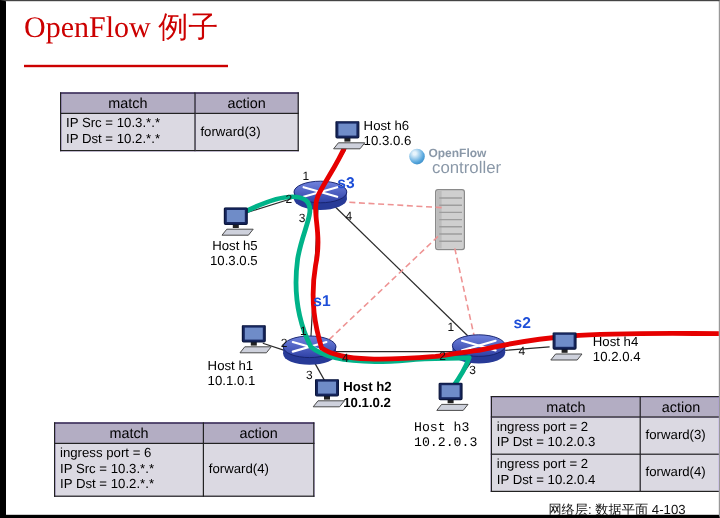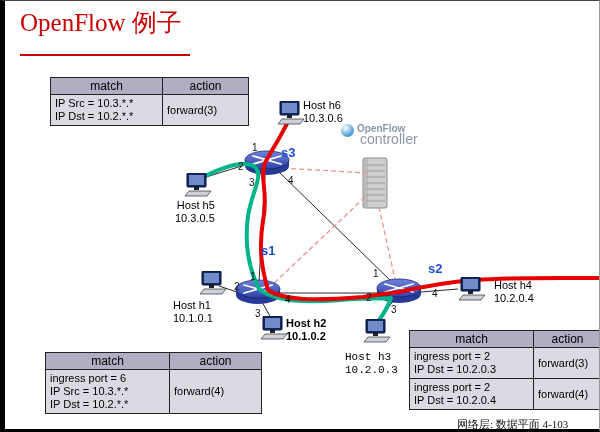--- a/index.html
+++ b/index.html
@@ -11,21 +11,21 @@
            font-size:25px; color:#cc0000; border-bottom:2px solid #cc0000; padding:0 8px 15px 0; }
   .note { position:absolute; left:372px; top:8px; width:224px; font-family:"Liberation Serif", serif;
           font-style:italic; font-size:13px; line-height:17px; color:#bb2222; }
   .flow-table { position:absolute; border-collapse:collapse; table-layout:fixed; font-size:11px; background:#8b5cf6;padding-left:32px; }
   .flow-table th { background:#b3adc3; font-weight:normal; font-size:12px; border:1px solid #222; padding:1px 2px; text-align:center; }
   .flow-table td { border:1px solid #222; padding:2px 4px; vertical-align:middle; line-height:13px; background:#dbd9e2; }
   .flow-table td.action { text-align:left;margin-left:12px; }
   .lbl { position:absolute; font-size:11px; line-height:13px; color:#000; }
   .switch-lbl { position:absolute; font-size:13px; font-weight:bold; color:#1d4ed8; }
   .port { position:absolute; font-size:10px; color:#111; }
-  .footer { position:absolute; left:452px; top:416px; font-size:11px; font-family:Liberation Serif, serif; color:#111; }
+  .footer { position:absolute; left:452px; top:416px; font-size:11px; font-family:Liberation Sans, sans-serif; color:#111; }
   .ctrl-brand { position:absolute; left:352px; top:122px; font-size:10px; font-weight:bold; color:#8a98a8; line-height:11px; }
   .ctrl-sub { position:absolute; left:355px; top:133px; font-size:14px; color:#8a98a8; line-height:10px; }
   .logo { position:absolute; left:336px; top:123px; width:13px; height:13px; border-radius:50%;
           background:radial-gradient(circle at 35% 30%, #e8f4fc 10%, #57a7dd 60%, #1c6fae 100%); }
 </style>
 </head>
 <body>
 
 <div class="slide">
 

